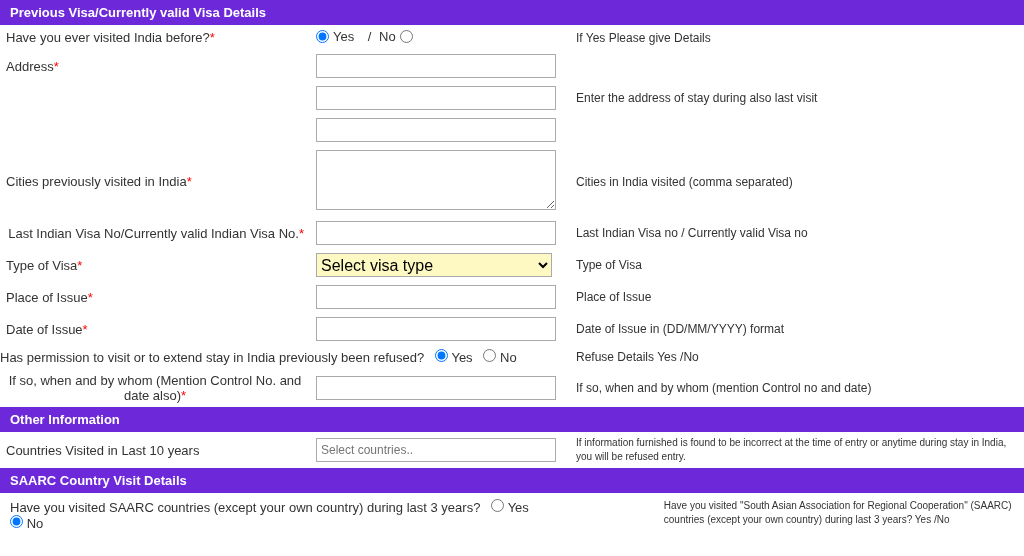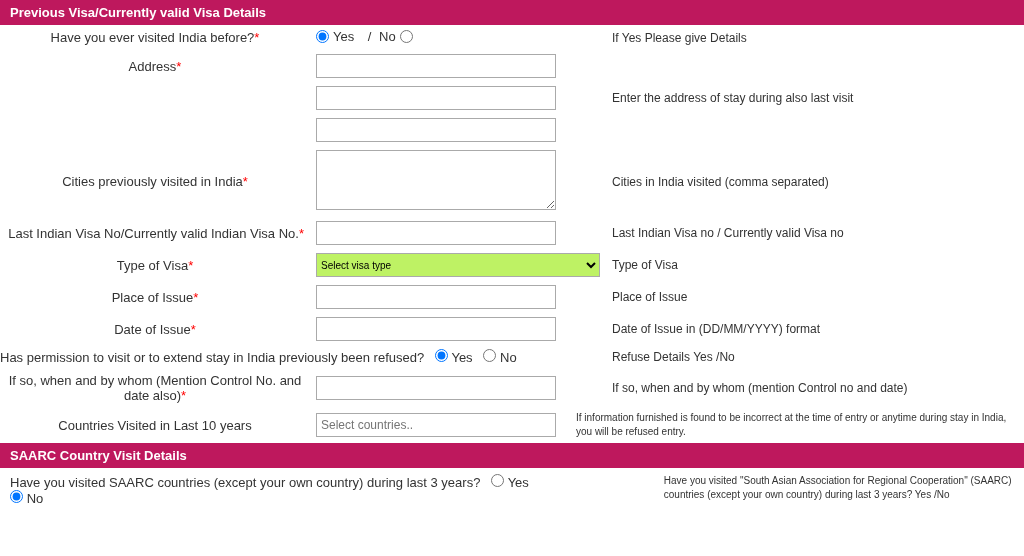--- a/index.html
+++ b/index.html
@@ -3,36 +3,36 @@
   <meta charset="utf-8">
   <style>
     * { box-sizing: border-box; margin: 0; padding: 0; }
     body {
       font-family: Arial, sans-serif;
       font-size: 13px;
       background: #fff;
       color: #333;
     }
     .section-header {
-      background: #be185d;
+      background: #6d28d9;
       color: #fff;
       font-weight: bold;
       padding: 5px 10px;
       font-size: 13px;
     }
     .form-table {
       width: 100%;
       border-collapse: collapse;
     }
     .form-table td {
       padding: 4px 6px;
       vertical-align: middle;
     }
     .label-cell {
-      text-align: center;
+      text-align: left;
       width: 310px;
       color: #333;
       padding-right: 8px;
       vertical-align: middle;
     }
     .input-cell {
       width: 260px;
       vertical-align: middle;
     }
     .hint-cell {
@@ -50,25 +50,25 @@
     }
     textarea {
       width: 240px;
       height: 60px;
       border: 1px solid #aaa;
       padding: 2px 4px;
       font-size: 12px;
       resize: vertical;
     }
     select {
-      width: 284px;
+      width: 236px;
       height: 24px;
       border: 1px solid #aaa;
-      font-size: 10px;
-      background: #bef264;
+      font-size: 16px;
+      background: #fef9c3;
     }
     .radio-group {
       display: inline-flex;
       align-items: center;
       gap: 4px;
     }
     .radio-group label {
       margin-right: 6px;
       font-size: 13px;
     }
@@ -213,20 +213,23 @@
         <span>If so, when and by whom (Mention Control No. and date also)</span><span class="req-star">*</span>
       </td>
       <td class="input-cell">
         <input type="text" style="">
       </td>
       <td class="hint-cell">If so, when and by whom (mention Control no and date)</td>
     </tr>
   </tbody>
     </table>
 
+  <div class="section-header">
+    <span>Other Information</span>
+  </div>
 
   <table class="form-table">
     <tbody>
         <tr>
       <td class="label-cell" style="vertical-align:middle;margin-top:12px;">
         <span>Countries Visited in Last 10 years</span>
       </td>
       <td class="input-cell" style="vertical-align:middle;">
         <input type="text" class="countries-input" placeholder="Select countries.." style="">
       </td>

